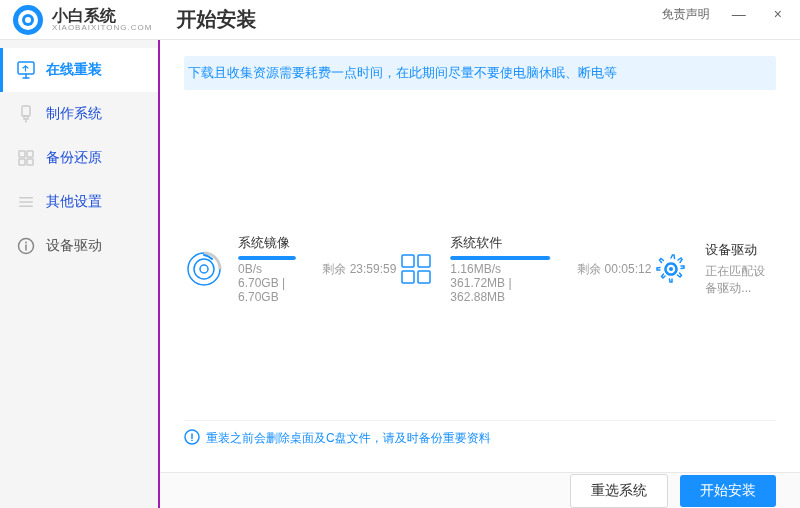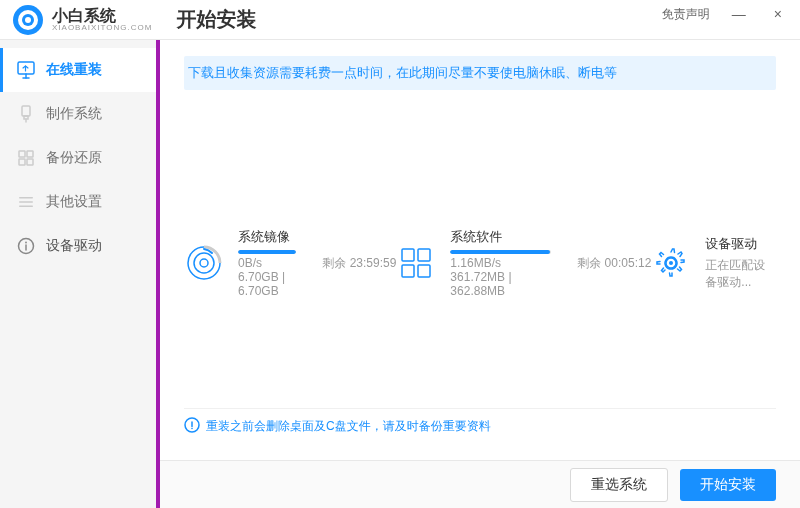--- a/index.html
+++ b/index.html
@@ -80,21 +80,21 @@
     
     .main-layout {
       display: flex;
       height: 468px;
     }
 
     
     .sidebar {
       width: 160px;
       background: #f5f5f5;
-      border-right: 4px solid #a21caf;
+      border-right: 2px solid #a21caf;
       display: flex;
       flex-direction: column;
       padding-top: 8px;
     }
     .sidebar-item {
       display: flex;
       align-items: center;
       gap: 10px;
       padding: 12px 16px;
       cursor: pointer;
@@ -110,21 +110,21 @@
     .sidebar-item.active::before {
       content: '';
       position: absolute;
       left: 0;
       top: 0;
       bottom: 0;
       width: 3px;
       background: #1890ff;
     }
     .sidebar-item.disabled {
-      color: #737373;
+      color: #1d4ed8;
       cursor: default;
     }
     .sidebar-icon {
       width: 20px;
       height: 20px;
       display: flex;
       align-items: center;
       justify-content: center;
       font-size: 16px;
     }
@@ -222,21 +222,21 @@
       padding: 8px 0;
       display: flex;
       align-items: center;
       gap: 6px;
       font-size: 12px;
       color: #1890ff;
     }
 
     
     .bottom-bar {
-      height: 48px;
+      height: 36px;
       background: #fafafa;
       border-top: 1px solid #e8e8e8;
       display: flex;
       align-items: center;
       justify-content: flex-end;
       padding: 0 24px;
       gap: 12px;
     }
     .btn-secondary {
       padding: 7px 20px;

